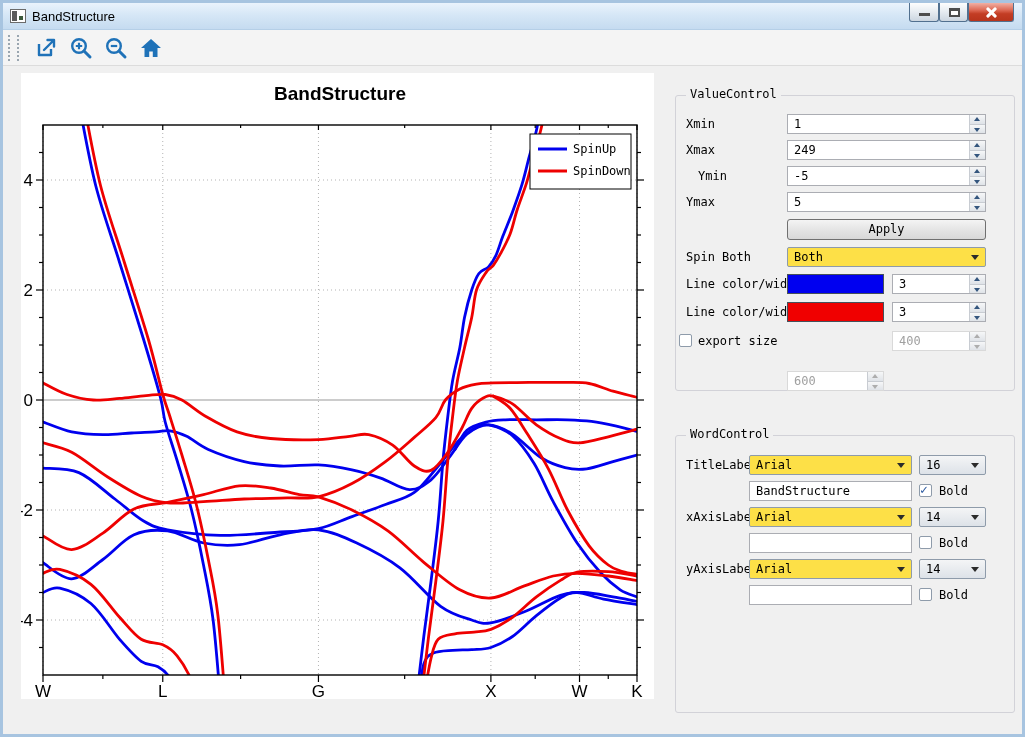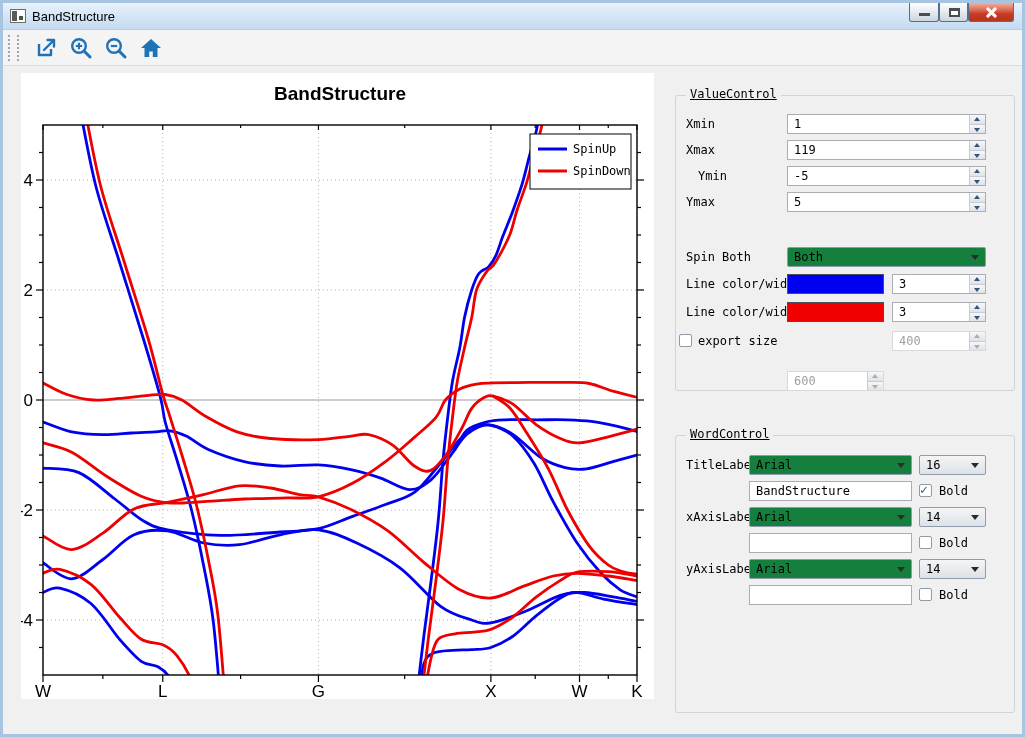--- a/index.html
+++ b/index.html
@@ -38,21 +38,21 @@
     background:#f4f4f4; border-bottom:1px solid #dcdcdc;
     display:flex; align-items:center;
   }
   .grip { width:4px; height:26px; border-left:2px dotted #9aa6b0; margin-left:5px; cursor:grab; }
   .tb-icon { width:24px; height:24px; margin-left:11px; cursor:pointer; }
   .tb-icon:first-of-type { margin-left:13px; }
   
   .figure { position:absolute; left:18px; top:70px; width:633px; height:626px; background:#fff; }
   
   .groupbox { position:absolute; border:1px solid #d2d2d8; border-radius:3px; }
-  .gb-label { position:absolute; top:-9px; left:10px; background:#f0f0f0; padding:0 4px;text-decoration:underline; }
+  .gb-label { position:absolute; top:-9px; left:10px; background:#f0f0f0; padding:0 4px; }
   .row-label { position:absolute; height:20px; line-height:20px; }
   .spin {
     position:absolute; height:20px; background:#fff; border:1px solid #abadb3;
     display:flex; align-items:center;
   }
   .spin .val { flex:1; padding-left:6px; line-height:18px; }
   .spin-btns { width:16px; height:18px; display:flex; flex-direction:column; border-left:1px solid #c8ccd2; }
   .spin-b { flex:1; background:linear-gradient(#f6f7f8,#dfe3e8); position:relative; cursor:pointer; }
   .spin-b + .spin-b { border-top:1px solid #c8ccd2; }
   .tri-up, .tri-dn { position:absolute; left:4px; width:0; height:0; border-left:3px solid transparent; border-right:3px solid transparent; }
@@ -61,21 +61,21 @@
   .spin.disabled { border-color:#d9d9d9; }
   .spin.disabled .val { color:#a0a0a0; }
   .spin.disabled .tri-up { border-bottom-color:#adadad; }
   .spin.disabled .tri-dn { border-top-color:#adadad; }
   .btn {
     position:absolute; height:21px; border:1px solid #707070; border-radius:3px;
     background:linear-gradient(#f4f4f4,#e5e5e5 50%,#d8d8d8);
     text-align:center; line-height:19px; cursor:pointer;
   }
   .combo {
-    position:absolute; height:20px; background:#15803d; border:1px solid #8e9baa; border-radius:2px;
+    position:absolute; height:20px; background:#fde047; border:1px solid #8e9baa; border-radius:2px;
     display:flex; align-items:center; cursor:pointer;
   }
   .combo .val { flex:1; padding-left:6px; line-height:18px; }
   .combo.shaded { background:linear-gradient(#f4f5f6,#dde2e8); }
   .combo-arrow { width:0; height:0; border-left:4px solid transparent; border-right:4px solid transparent; border-top:5px solid #2b2b2b; margin-right:6px; }
   .checkbox { position:absolute; width:13px; height:13px; background:#fff; border:1px solid #8e9baa; border-radius:2px; cursor:pointer; }
   .checkbox.checked::after { content:"\2713"; position:absolute; left:0px; top:-3px; font-size:13px; font-weight:bold; color:#2c5aa0; }
   .swatch { position:absolute; height:20px; border:1px solid #46505a; cursor:pointer; }
 </style>
 </head>
@@ -257,21 +257,21 @@
           <i class="tri-up"></i>
         </span>
         <span class="spin-b">
           <i class="tri-dn"></i>
         </span>
       </span>
   </div>
 
   <span class="row-label" style="left:10px; top:44px;text-align:center;">Xmax</span>
   <div class="spin" style="left:111px; top:44px; width:199px;">
-    <span class="val">119</span>
+    <span class="val">249</span>
     <span class="spin-btns">
         <span class="spin-b">
           <i class="tri-up"></i>
         </span>
         <span class="spin-b">
           <i class="tri-dn"></i>
         </span>
       </span>
   </div>
 
@@ -294,20 +294,21 @@
     <span class="spin-btns">
         <span class="spin-b">
           <i class="tri-up"></i>
         </span>
         <span class="spin-b">
           <i class="tri-dn"></i>
         </span>
       </span>
   </div>
 
+  <div class="btn" style="left:111px; top:123px; width:199px;">Apply</div>
 
   <span class="row-label" style="left:10px; top:151px;">Spin Both</span>
   <div class="combo" style="left:111px; top:151px; width:199px;">
     <span class="val">Both</span>
     <span class="combo-arrow"></span>
   </div>
 
   <span class="row-label" style="left:10px; top:178px;">Line color/width</span>
   <div class="swatch" style="left: 111px; top: 178px; width: 97px; background: rgb(0, 0, 240);"></div>
   <div class="spin" style="left:216px; top:178px; width:94px;">

